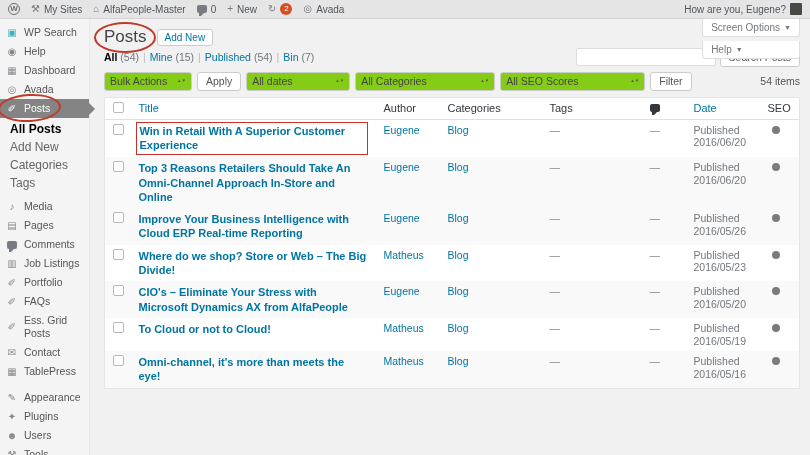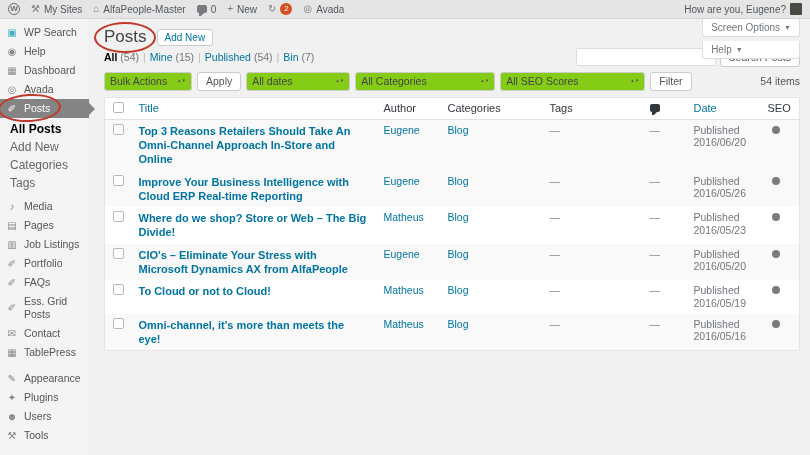--- a/index.html
+++ b/index.html
@@ -160,20 +160,24 @@
     </ul>
     <div class="menu-item">
       <span class="mi-icon">♪</span>
       <span class="mi-label">Media</span>
     </div>
     <div class="menu-item">
       <span class="mi-icon">▤</span>
       <span class="mi-label">Pages</span>
     </div>
     <div class="menu-item">
+      <span class="bubble icon-bubble"></span>
+      <span class="mi-label">Comments</span>
+    </div>
+    <div class="menu-item">
       <span class="mi-icon">▥</span>
       <span class="mi-label">Job Listings</span>
     </div>
     <div class="menu-item">
       <span class="mi-icon">✐</span>
       <span class="mi-label">Portfolio</span>
     </div>
     <div class="menu-item">
       <span class="mi-icon">✐</span>
       <span class="mi-label">FAQs</span>
@@ -286,20 +290,33 @@
         <th class="sortable">Title</th>
         <th>Author</th>
         <th>Categories</th>
         <th>Tags</th>
         <th><span class="bubble hdr-bubble"></span></th>
         <th class="sortable">Date</th>
         <th>SEO</th>
       </tr>
     </thead>
     <tbody id="rows">
+        <tr>
+          <td class="col-cb"><span class="checkbox"></span></td>
+          <td class="col-title"><span class="red-box"><a class="row-title">Win in Retail With A Superior Customer Experience</a></span></td>
+          <td class="col-author"><a class="cell-link">Eugene</a></td>
+          <td class="col-cat"><a class="cell-link">Blog</a></td>
+          <td class="col-tags dash">—</td>
+          <td class="col-comments dash">—</td>
+          <td class="col-date">
+            <div class="date-status">Published</div>
+            <div class="date-val">2016/06/20</div>
+          </td>
+          <td class="col-seo"><span class="seo-dot"></span></td>
+        </tr>
         <tr class="alternate">
           <td class="col-cb"><span class="checkbox"></span></td>
           <td class="col-title"><a class="row-title">Top 3 Reasons Retailers Should Take An Omni-Channel Approach In-Store and Online</a></td>
           <td class="col-author"><a class="cell-link">Eugene</a></td>
           <td class="col-cat"><a class="cell-link">Blog</a></td>
           <td class="col-tags dash">—</td>
           <td class="col-comments dash">—</td>
           <td class="col-date">
             <div class="date-status">Published</div>
             <div class="date-val">2016/06/20</div>

